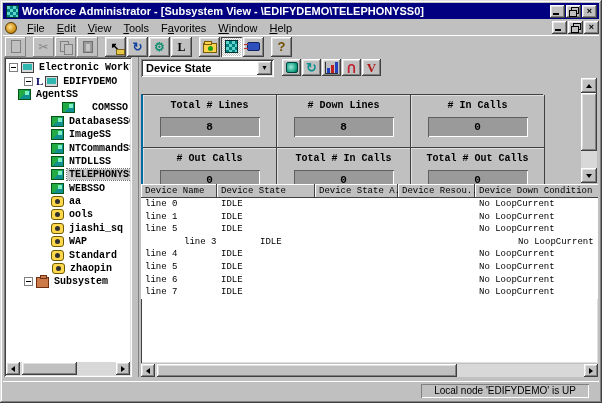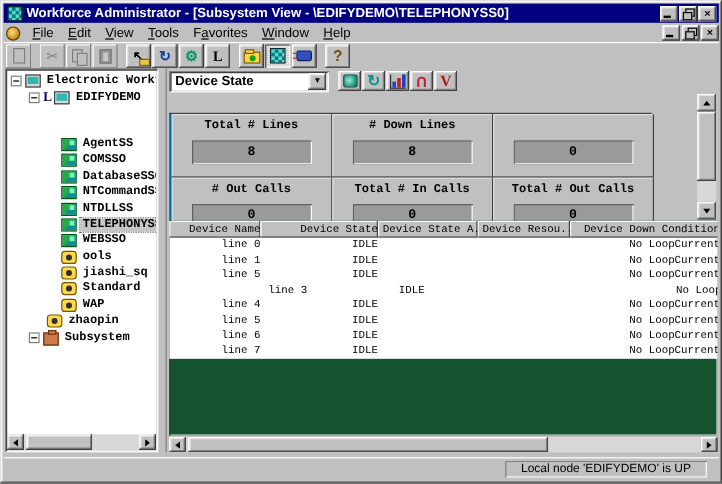--- a/index.html
+++ b/index.html
@@ -119,22 +119,22 @@
     box-shadow: inset -1px -1px 0 #404040, inset 1px 1px 0 #fff, inset -2px -2px 0 #808080, inset 2px 2px 0 #dfdfdf; }
   .arr { position:absolute; left:50%; top:50%; width:0; height:0; border:3px solid transparent; }
   .arr.up { border-bottom:4px solid #000; margin:-5px 0 0 -3px; }
   .arr.down { border-top:4px solid #000; margin:-2px 0 0 -3px; }
   .arr.left { border-right:4px solid #000; margin:-3px 0 0 -5px; }
   .arr.right { border-left:4px solid #000; margin:-3px 0 0 -2px; }
   .vthumb { position:absolute; left:0; top:15px; width:16px; height:58px; background:#c0c0c0;
     box-shadow: inset -1px -1px 0 #404040, inset 1px 1px 0 #fff, inset -2px -2px 0 #808080, inset 2px 2px 0 #dfdfdf; }
 
   
-  .table-area { position:absolute; left:2px; top:127px; right:0; bottom:14px; background:#14532d;
-    box-shadow: inset 1px 1px 0 #404040, inset -1px -1px 0 #dfdfdf; overflow:hidden;text-align:right; }
+  .table-area { position:absolute; left:2px; top:127px; right:0; bottom:14px; background:#ffffff;
+    box-shadow: inset 1px 1px 0 #404040, inset -1px -1px 0 #dfdfdf; overflow:hidden; }
   .thead { display:flex; height:14px; background:#c0c0c0; }
   .th { flex:none; padding-left:4px; font-family:"Liberation Mono",monospace; font-size:9px; line-height:14px; white-space:nowrap; overflow:hidden;
     box-shadow: inset -1px -1px 0 #404040, inset 1px 1px 0 #fff; background:#c0c0c0; }
   .tbody { background:#fff; }
   .trow { display:flex; height:12.6px; }
   .td { flex:none; padding-left:4px; font-family:"Liberation Mono",monospace; font-size:9px; line-height:12.6px; white-space:nowrap; overflow:hidden; color:#000; }
 
   
   .hscroll { position:absolute; height:13px; background:#d8d8d8; }
   .tree-hscroll { left:2px; right:2px; bottom:2px; }
@@ -237,76 +237,86 @@
             <span class="ebox"></span>
             <span class="ti ti-computer"></span>
             <span class="tree-label">Electronic Workfor</span>
           </div>
           <div class="tree-row" style="padding-left: 18px;">
             <span class="ebox"></span>
             <span class="tree-prefix">L</span>
             <span class="ti ti-computer"></span>
             <span class="tree-label">EDIFYDEMO</span>
           </div>
-          <div class="tree-row" style="padding-left: 33px; margin-top: 26px;">
+          <div class="tree-row" style="">
             <span class="eslot"></span>
             <span class="ti ti-subsystem"></span>
             <span class="tree-label">AgentSS</span>
           </div>
-          <div class="tree-row" style="padding-left: 33px;">
+          <div class="tree-row" style="padding-left: 33px; justify-content: space-between;">
             <span class="eslot"></span>
             <span class="ti ti-subsystem"></span>
             <span class="tree-label">COMSSO</span>
           </div>
           <div class="tree-row" style="padding-left: 33px;">
             <span class="eslot"></span>
             <span class="ti ti-subsystem"></span>
             <span class="tree-label">DatabaseSSO</span>
           </div>
           <div class="tree-row" style="padding-left: 33px;">
             <span class="eslot"></span>
             <span class="ti ti-subsystem"></span>
+            <span class="tree-label">ImageSS</span>
+          </div>
+          <div class="tree-row" style="padding-left: 33px;">
+            <span class="eslot"></span>
+            <span class="ti ti-subsystem"></span>
             <span class="tree-label">NTCommandSS</span>
           </div>
           <div class="tree-row" style="padding-left: 33px;">
             <span class="eslot"></span>
             <span class="ti ti-subsystem"></span>
             <span class="tree-label">NTDLLSS</span>
           </div>
           <div class="tree-row" style="padding-left: 33px;">
             <span class="eslot"></span>
             <span class="ti ti-subsystem"></span>
             <span class="tree-label selected">TELEPHONYSS0</span>
           </div>
           <div class="tree-row" style="padding-left: 33px;">
             <span class="eslot"></span>
             <span class="ti ti-subsystem"></span>
             <span class="tree-label">WEBSSO</span>
           </div>
           <div class="tree-row" style="padding-left: 33px;">
             <span class="eslot"></span>
             <span class="ti ti-appitem"></span>
+            <span class="tree-label">aa</span>
+          </div>
+          <div class="tree-row" style="padding-left: 33px;">
+            <span class="eslot"></span>
+            <span class="ti ti-appitem"></span>
             <span class="tree-label">ools</span>
           </div>
           <div class="tree-row" style="padding-left: 33px;">
             <span class="eslot"></span>
             <span class="ti ti-appitem"></span>
             <span class="tree-label">jiashi_sq</span>
           </div>
           <div class="tree-row" style="padding-left: 33px;">
             <span class="eslot"></span>
             <span class="ti ti-appitem"></span>
+            <span class="tree-label">WAP</span>
+          </div>
+          <div class="tree-row" style="padding-left: 33px;">
+            <span class="eslot"></span>
+            <span class="ti ti-appitem"></span>
             <span class="tree-label">Standard</span>
           </div>
-          <div class="tree-row" style="padding-left: 33px;">
-            <span class="eslot"></span>
-            <span class="ti ti-appitem"></span>
-            <span class="tree-label">WAP</span>
-          </div>
-          <div class="tree-row" style="padding-left: 21px;">
+          <div class="tree-row" style="padding-left: 34px;">
             <span class="eslot"></span>
             <span class="ti ti-appitem"></span>
             <span class="tree-label">zhaopin</span>
           </div>
           <div class="tree-row" style="padding-left: 18px;">
             <span class="ebox"></span>
             <span class="ti ti-toolbox"></span>
             <span class="tree-label">Subsystem</span>
           </div>
         </div>
@@ -356,20 +366,21 @@
         <div class="stats-grid">
             <div class="stat-cell">
               <div class="stat-label">Total # Lines</div>
               <div class="stat-valuebox">8</div>
             </div>
             <div class="stat-cell">
               <div class="stat-label"># Down Lines</div>
               <div class="stat-valuebox">8</div>
             </div>
             <div class="stat-cell">
+              <div class="stat-label"># In Calls</div>
               <div class="stat-valuebox">0</div>
             </div>
             <div class="stat-cell">
               <div class="stat-label"># Out Calls</div>
               <div class="stat-valuebox">0</div>
             </div>
             <div class="stat-cell">
               <div class="stat-label">Total # In Calls</div>
               <div class="stat-valuebox">0</div>
             </div>

